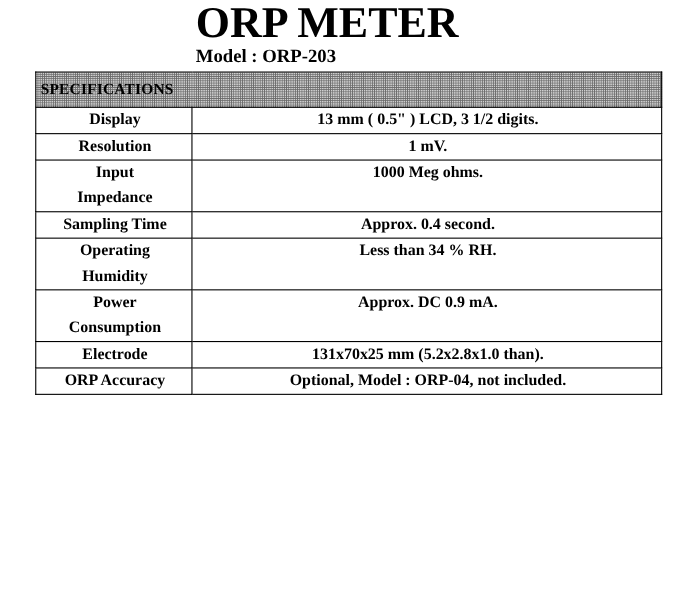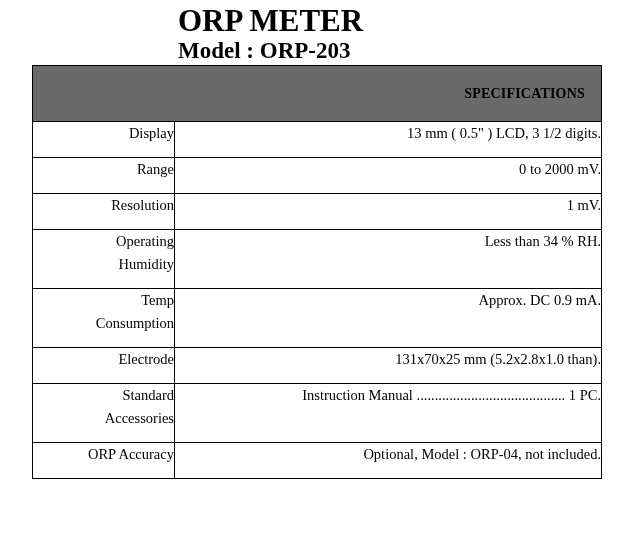--- a/index.html
+++ b/index.html
@@ -12,59 +12,59 @@
     height: 554px;
     position: relative;
     overflow: hidden;
     font-family: "Liberation Serif", "DejaVu Serif", serif;
     color: #000;
   }
   .title {
     position: absolute;
     left: 178px;
     top: 3px;
-    font-size: 31px;
+    font-size: 40px;
     font-weight: bold;
     line-height: 36px;
     white-space: nowrap;
     letter-spacing: 0px;
   }
   .subtitle {
     position: absolute;
     left: 178px;
     top: 38px;
-    font-size: 23px;
+    font-size: 17px;
     font-weight: bold;
     line-height: 26px;
     white-space: nowrap;
   }
   table.spec {
     position: absolute;
     left: 32px;
     top: 65px;
     width: 569px;
     border-collapse: collapse;
     font-size: 14.5px;
     table-layout: fixed;
   }
   table.spec td, table.spec th {
     border: 1px solid #000;
-    padding: 0 0 12px 2px;
+    padding: 0 0 0 2px;
     vertical-align: top;
     line-height: 23px;
-    text-align: right;
-    font-weight: normal;
+    text-align: center;
+    font-weight: bold;
   }
   table.spec th.header {
-    text-align: right;
+    text-align: left;
     font-weight: bold;
     font-size: 14px;
     height: 23px;
     line-height: 23px;
-    padding: 16px;
+    padding: 4px;
     background-color: #cfcfcf;
     background-image:
       radial-gradient(circle at 1px 1px, #6a6a6a 0.8px, transparent 0.9px);
     background-size: 2px 2px;
     color: #000;
     letter-spacing: 0.2px;
   }
   col.c-label { width: 142px; }
   col.c-value { width: 427px; }
   tr.r1 td { height: 22px; }
@@ -92,69 +92,69 @@
     <tr class="r1">
       <td>
           <span class="line">Display</span>
         </td>
       <td class="value">
           <span class="line">13 mm ( 0.5" ) LCD, 3 1/2 digits.</span>
         </td>
     </tr>
     <tr class="r1">
       <td>
-          <span class="line">Range</span>
+          <span class="line">Resolution</span>
         </td>
       <td class="value">
-          <span class="line">0 to 2000 mV.</span>
+          <span class="line">1 mV.</span>
+        </td>
+    </tr>
+    <tr class="r2">
+      <td>
+        <span class="line">Input</span>
+        <span class="line">Impedance</span>
+      </td>
+      <td class="value">
+          <span class="line">1000 Meg ohms.</span>
         </td>
     </tr>
     <tr class="r1">
       <td>
-          <span class="line">Resolution</span>
+          <span class="line">Sampling Time</span>
         </td>
       <td class="value">
-          <span class="line">1 mV.</span>
+          <span class="line">Approx. 0.4 second.</span>
         </td>
     </tr>
     <tr class="r2">
       <td>
         <span class="line">Operating</span>
         <span class="line">Humidity</span>
       </td>
       <td class="value">
           <span class="line">Less than 34 % RH.</span>
         </td>
     </tr>
     <tr class="r2">
       <td>
-        <span class="line">Temp</span>
+        <span class="line">Power</span>
         <span class="line">Consumption</span>
       </td>
       <td class="value">
           <span class="line">Approx. DC 0.9  mA.</span>
         </td>
     </tr>
     <tr class="r1">
       <td>
           <span class="line">Electrode</span>
         </td>
       <td class="value">
           <span class="line">131x70x25 mm (5.2x2.8x1.0 than).</span>
         </td>
     </tr>
-    <tr class="r2">
-      <td>
-        <span class="line">Standard</span>
-        <span class="line">Accessories</span>
-      </td>
-      <td class="value">
-          <span class="line">Instruction Manual ......................................... 1 PC.</span>
-        </td>
-    </tr>
     <tr class="r1">
       <td>
           <span class="line">ORP Accuracy</span>
         </td>
       <td class="value">
           <span class="line">Optional, Model : ORP-04, not included.</span>
         </td>
     </tr>
   </tbody>
 </table>

